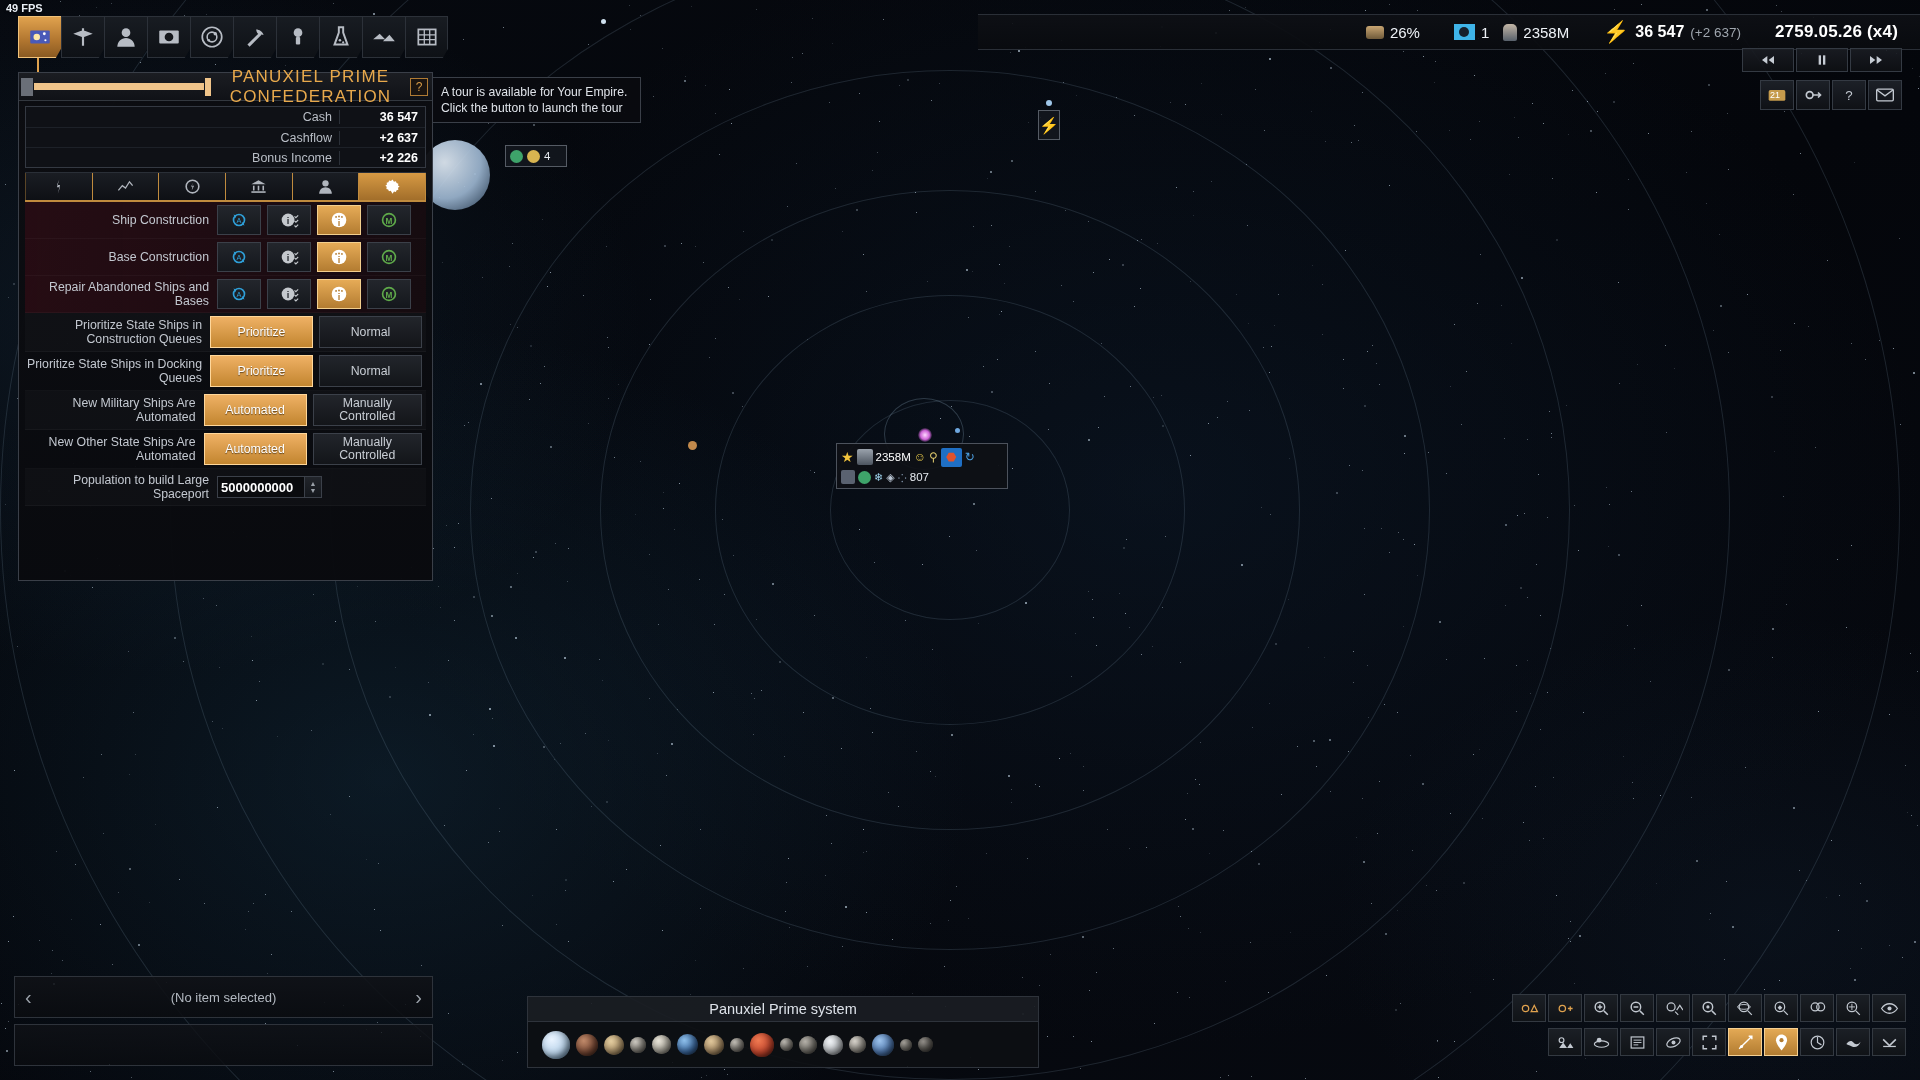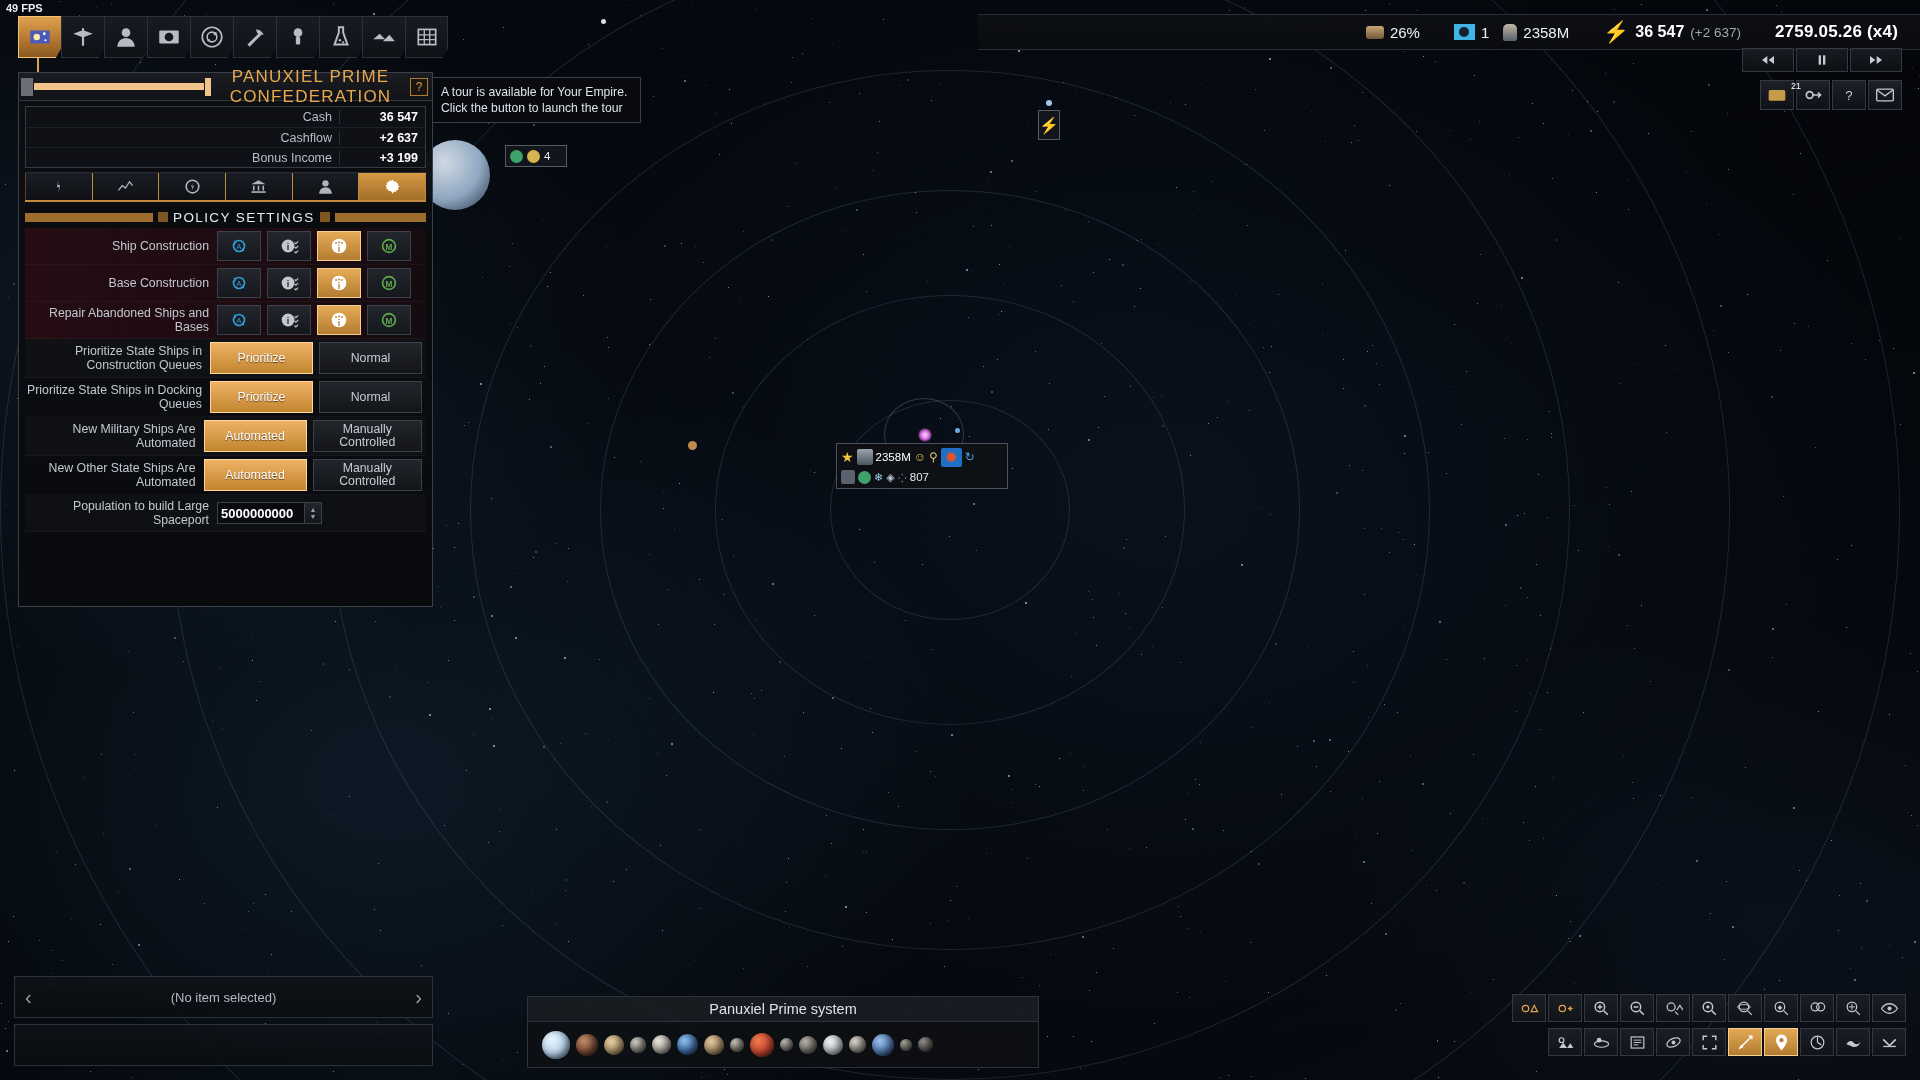--- a/index.html
+++ b/index.html
@@ -1365,21 +1365,21 @@
       <div class="stat-row">
         <div class="stat-label">Cash</div>
         <div class="stat-value">36 547</div>
       </div>
       <div class="stat-row">
         <div class="stat-label">Cashflow</div>
         <div class="stat-value">+2 637</div>
       </div>
       <div class="stat-row">
         <div class="stat-label">Bonus Income</div>
-        <div class="stat-value">+3 199</div>
+        <div class="stat-value">+2 226</div>
       </div>
     </div>
   </div>
 
   <div id="sub-tabs">
     <div class="sub-tab">
       <svg viewBox="0 0 24 24">
           <path d="M13 3l-3 7h4l-3 11 3-8h-4z"></path>
         </svg>
     </div>
@@ -1409,27 +1409,20 @@
           <path d="M4 21c0-4.4 3.6-8 8-8s8 3.6 8 8z"></path>
       </svg>
     </div>
     <div class="sub-tab active">
       <svg viewBox="0 0 24 24">
         <path d="M12 8a4 4 0 100 8 4 4 0 000-8zm9 4l-2-1.3.4-2.3-2.2-.8-1-2.1-2.3.5L12 3l-1.9 1.9-2.3-.5-1 2.1-2.2.8L5 9.5 3 11l1.7 1.4L4.3 15l2.2.8 1 2.1 2.3-.5L12 21l1.9-2.6 2.3.5 1-2.1 2.2-.8-.4-2.3z"></path>
       </svg>
     </div>
   </div>
 
-  <div id="section-header">
-    <div class="hdr-bar" style="width:128px;"></div>
-    <div class="hdr-sq"></div>
-    <div id="section-title">POLICY SETTINGS</div>
-    <div class="hdr-sq"></div>
-    <div class="hdr-bar" style="flex:1;"></div>
-  </div>
 
   <div id="policy-list">
 
     <div class="p-row tint">
       <div class="p-label">Ship Construction</div>
       <div class="p-icons">
         <div class="ibtn">
           <svg viewBox="0 0 24 24">
             <circle cx="12" cy="12" r="6" fill="none" stroke="#2f9fd8" stroke-width="1.8"></circle>
             <text x="12" y="15.5" font-size="8" fill="#2f9fd8" text-anchor="middle" font-family="Liberation Sans">A</text>
@@ -1638,21 +1631,21 @@
         <path d="M3 6v12l8-6zM13 6v12l8-6z"></path>
       </svg>
   </div>
 </div>
 
 <div id="right-icons">
   <div class="ri" style="position:relative;">
     <svg viewBox="0 0 24 24">
         <rect x="2" y="6" width="20" height="13" rx="2" fill="#c69b4c"></rect>
       </svg>
-    <span class="badge" style="left:9px;top:0;padding-left:21px;">21</span>
+    <span class="badge" style="left:9px;top:9px;">21</span>
   </div>
   <div class="ri">
     <svg viewBox="0 0 24 24">
       <circle cx="8" cy="12" r="4" fill="none" stroke="#c3c9d1" stroke-width="2"></circle>
       <path d="M12 12h9M18 9l3 3-3 3" fill="none" stroke="#c3c9d1" stroke-width="2"></path>
     </svg>
   </div>
   <div class="ri">
     <svg viewBox="0 0 24 24">
       <text x="12" y="18" font-size="16" fill="#c3c9d1" text-anchor="middle" font-family="Liberation Sans">?</text>

